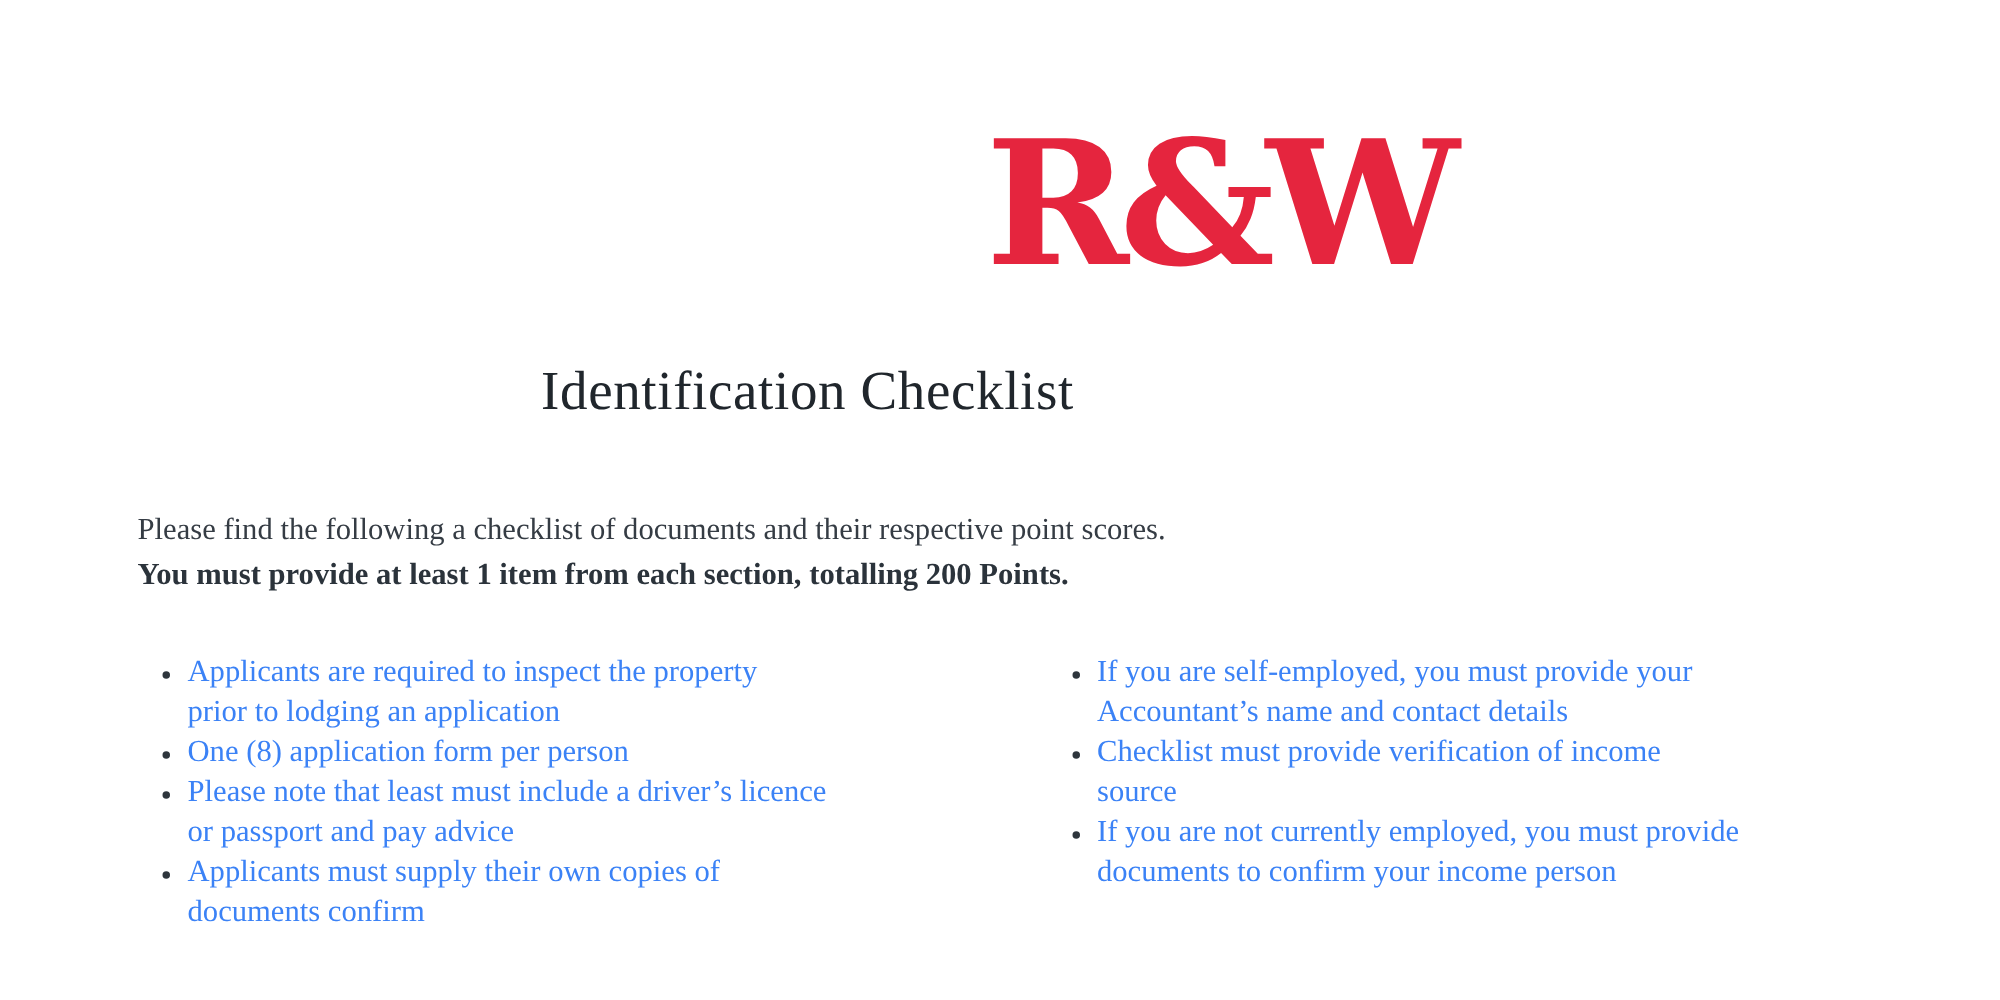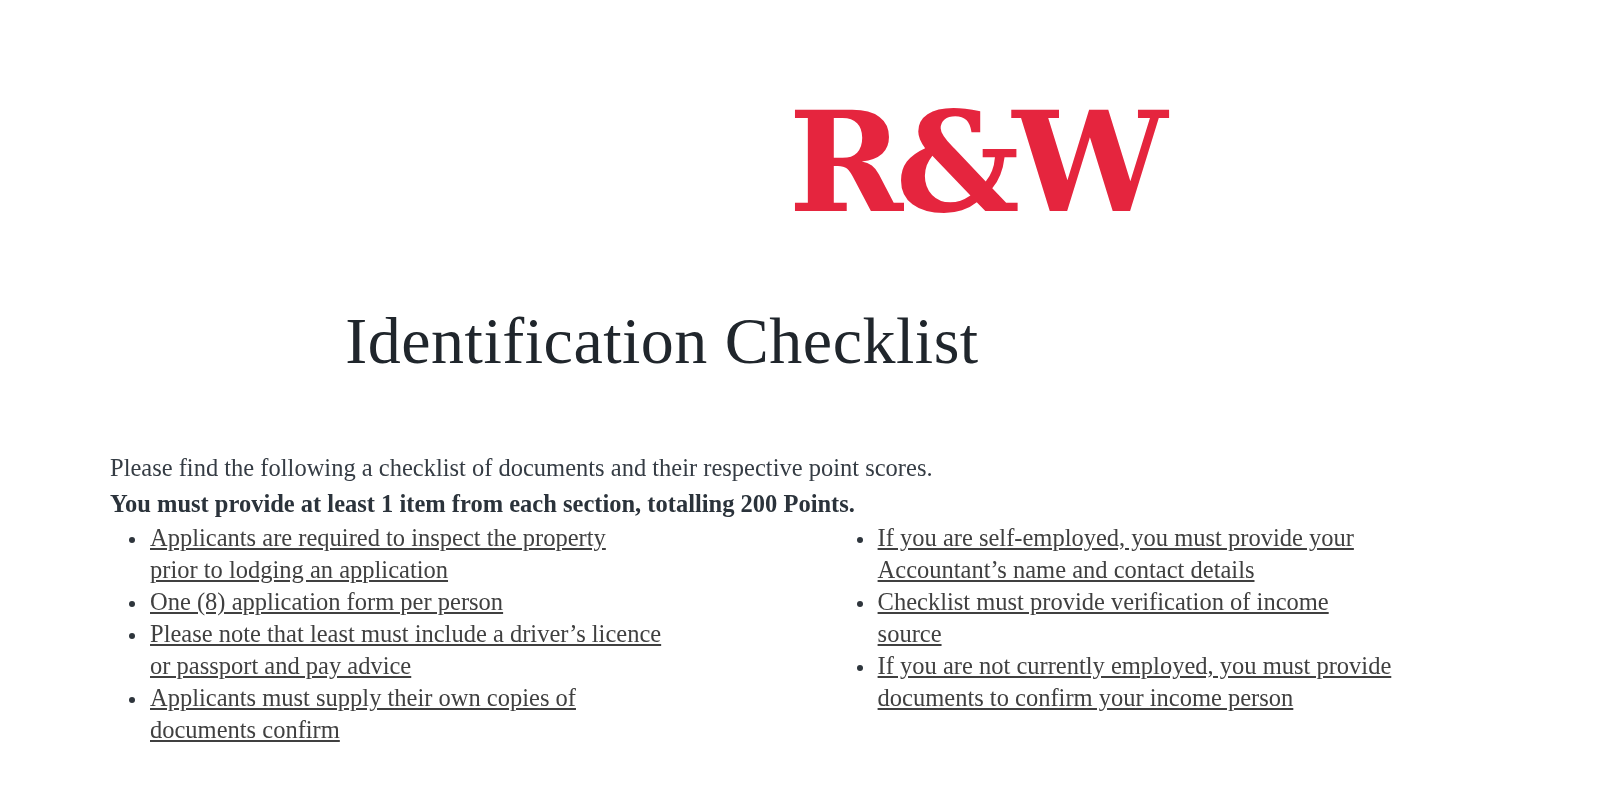--- a/index.html
+++ b/index.html
@@ -30,57 +30,55 @@
     letter-spacing: -0.055em;
     color: #e5253e;
     white-space: nowrap;
   }
   .doc-title {
     position: absolute;
     top: 287px;
     left: 0;
     width: 100%;
     text-align: center;
-    font-size: 66px;
+    font-size: 44px;
     font-weight: normal;
     color: #20262c;
-    margin: 16px;
+    margin: 0;
     letter-spacing: 0.5px;
   }
   .intro {
     position: absolute;
     top: 406px;
     left: 110px;
     width: 1000px;
     font-size: 24.5px;
     line-height: 36px;
     color: #353c44;
-    margin-top: 44px;
   }
   .intro-bold {
     font-weight: bold;
     color: #2b333b;
   }
   .columns {
     position: absolute;
     top: 522px;
     left: 110px;
     width: 1360px;
     display: flex;
   }
   .col-left  { width: 53.5%; }
   .col-right { width: 46.5%; }
   ul.checklist {
     margin: 0;
     padding: 0 0 0 38px;
     list-style: disc outside;
     font-size: 24.5px;
     line-height: 32px;
-    color: #404040;
-    text-decoration: underline;
+    color: #3b82f6;
   }
   ul.checklist li {
     white-space: pre-line;
     padding-left: 2px;
   }
   ul.checklist li::marker {
     font-size: 20px;
     color: #2e353c;
   }
 </style>

